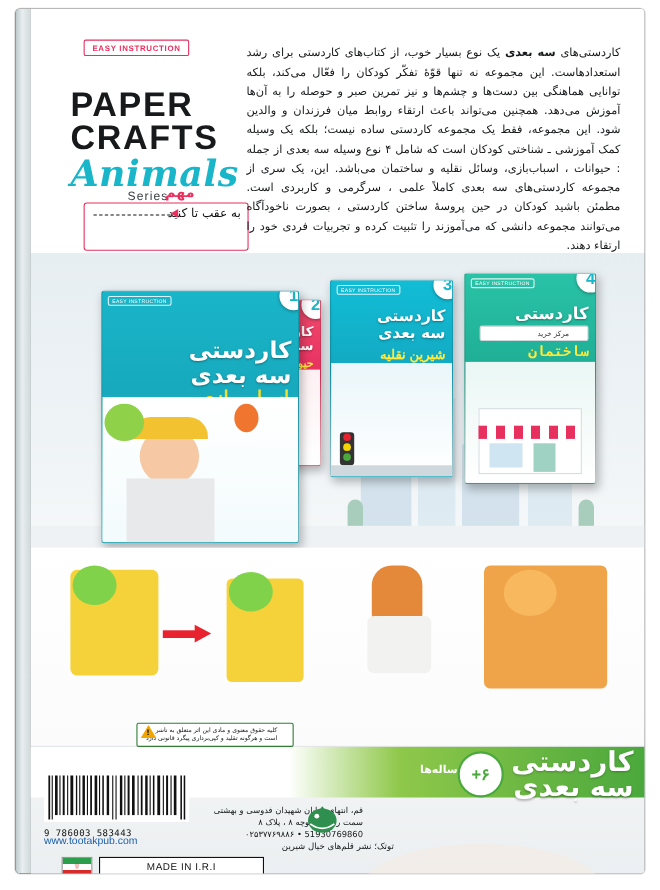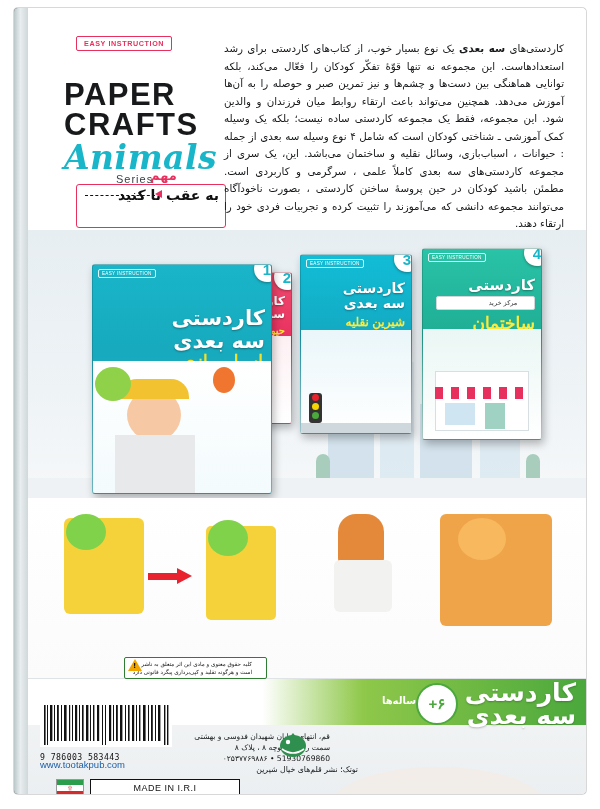--- a/index.html
+++ b/index.html
@@ -58,21 +58,21 @@
     position:absolute;left:122px;top:160px;
     color:#e8305f;font-size:13px;font-weight:bold;direction:rtl;
   }
   .instr{
     position:absolute;left:48px;top:176px;width:148px;height:42px;
     border:1px solid #e8305f;border-radius:3px;
   }
   .instr-row{position:relative;height:20px;}
   .instr-row .txt{
     position:absolute;right:6px;top:2px;direction:rtl;
-    font-size:14px;color:#111;font-weight:bold;
+    font-size:11px;color:#111;font-weight:normal;
   }
   .dash-solid{
     position:absolute;left:8px;top:10px;width:70px;height:0;
     border-top:1.6px dashed #111;
   }
   .dash-dot{
     position:absolute;left:8px;top:10px;width:70px;height:0;
     border-top:1.6px dotted #111;
   }
   .arrow-l{
@@ -136,21 +136,21 @@
   #box2 .sub{font-size:10px;color:#ffe93a;right:6px;top:52px;}
   #box2 .eng{top:64px;font-size:4.6px;}
   
   #box3{width:110px;height:178px;background:linear-gradient(180deg,#12bdd6 0%,#13a9c2 45%,#bfe9f0 100%);}
   #box3 .ti{font-size:14px;top:26px;}
   #box3 .sub{font-size:12px;color:#ffe93a;right:6px;top:60px;}
   #box3 .eng{top:76px;font-size:4.6px;}
   
   #box4{width:118px;height:190px;background:linear-gradient(180deg,#29c3a7 0%,#1fae95 45%,#cfeee7 100%);}
   #box4 .ti{font-size:15px;top:28px;}
-  #box4 .sub{font-size:17px;color:#ffe93a;right:6px;top:64px;}
+  #box4 .sub{font-size:13px;color:#ffe93a;right:6px;top:64px;font-family:Liberation Mono, monospace;}
   #box4 .eng{top:80px;font-size:4.6px;}
 
   
   .blob{position:absolute;border-radius:50%;}
   .rect{position:absolute;}
 
   
   .lower{
     position:absolute;left:0;top:490px;width:558px;height:180px;
     background:linear-gradient(180deg,#ffffff 0%,#fbfbfc 100%);

